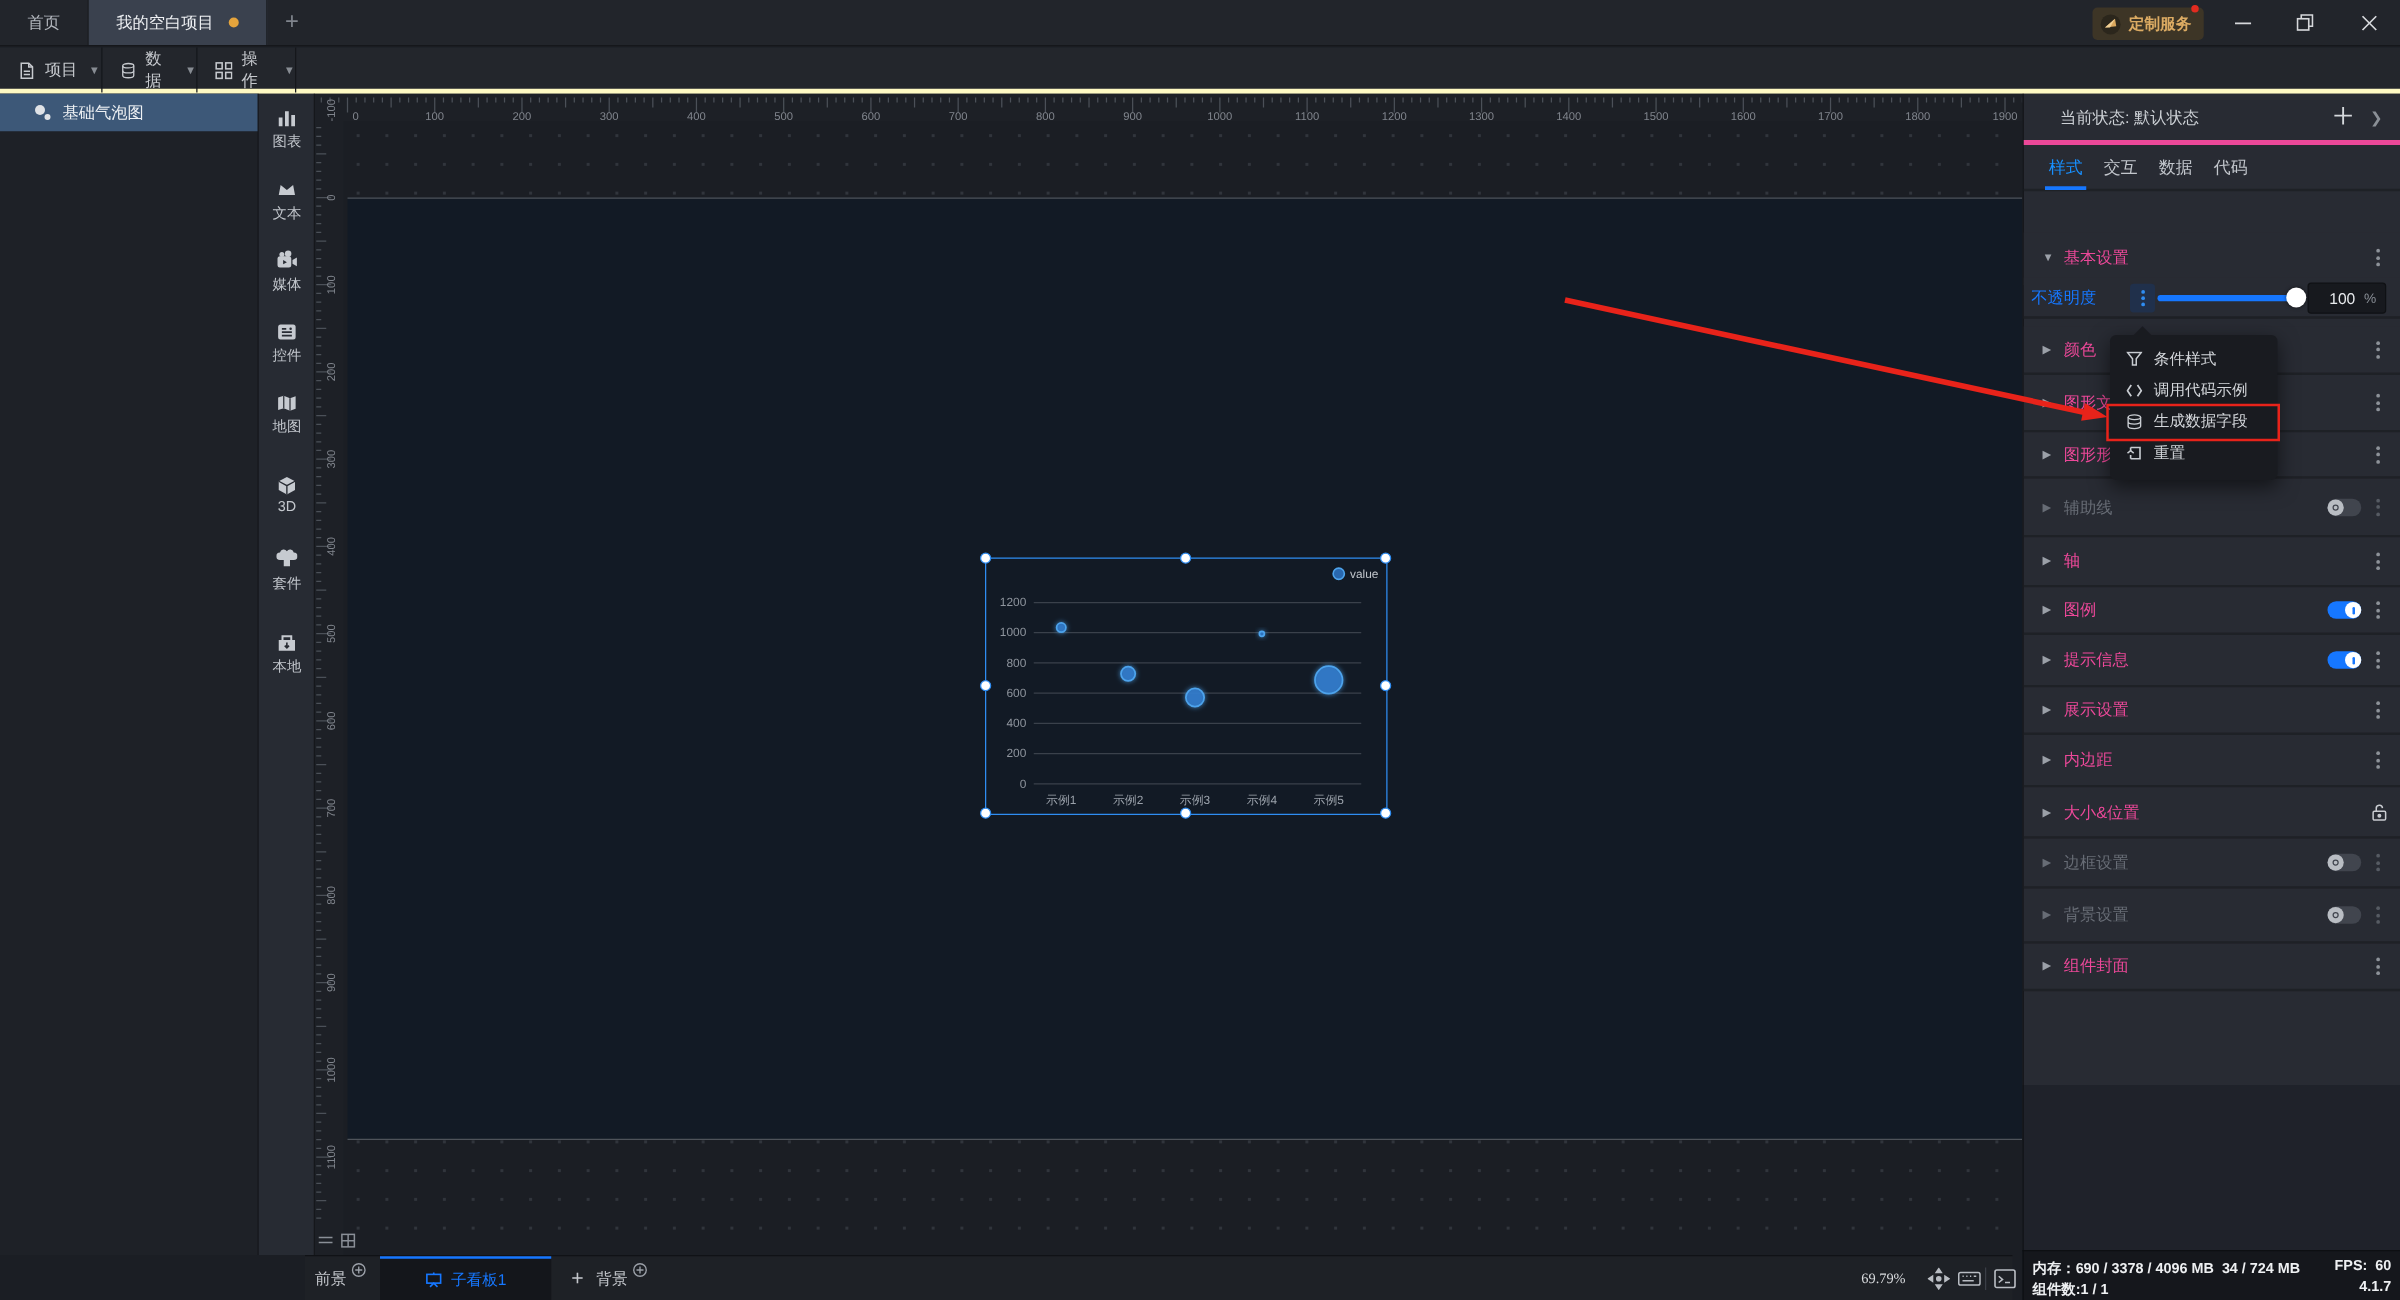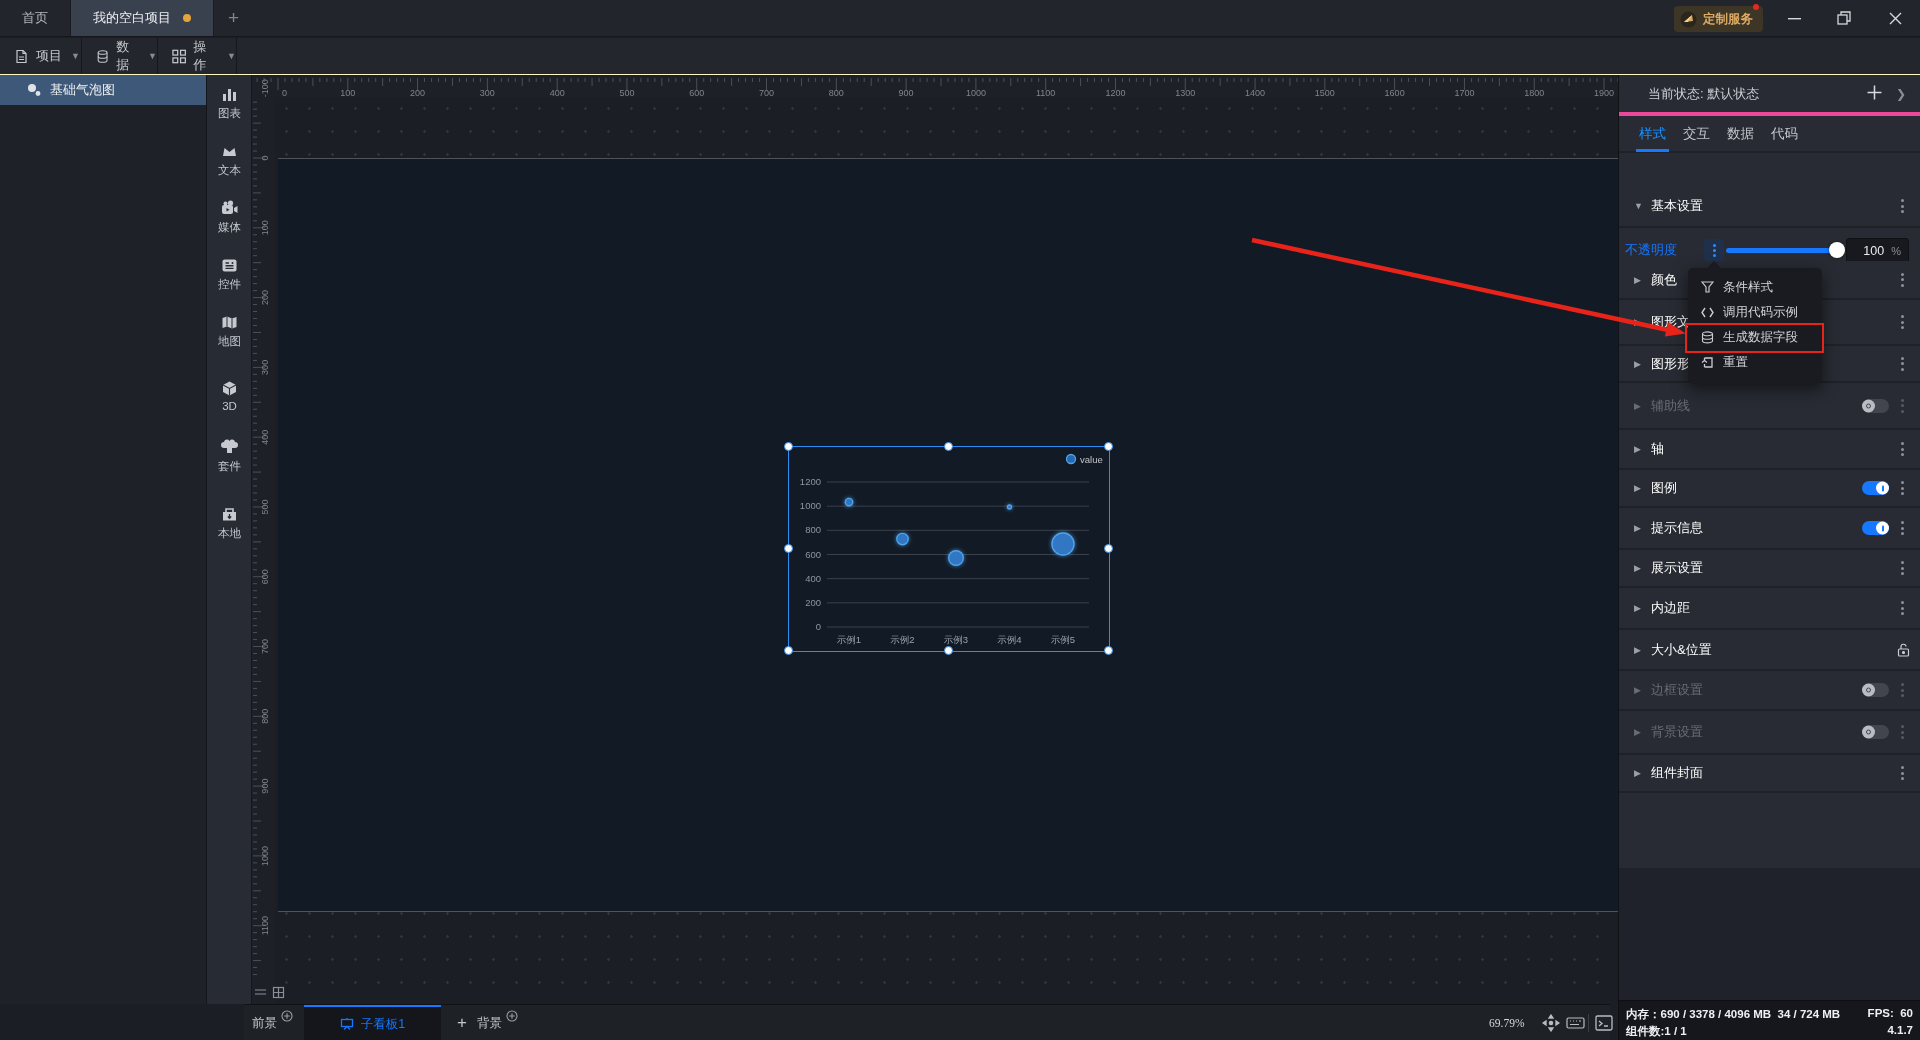--- a/index.html
+++ b/index.html
@@ -13,21 +13,21 @@
   .wtab.active{background:#3a414e;color:#eef0f3;}
   .mod-dot{width:8px;height:8px;border-radius:50%;background:#e5a43c;margin-left:12px;}
   .newtab{display:flex;align-items:center;padding:0 14px;color:#80858d;font-size:19px;}
   .tspacer{flex:1;}
   .badge{position:absolute;left:1674px;top:6px;height:26px;display:flex;align-items:center;background:#3d3526;border-radius:4px;padding:0 10px 0 6px;cursor:pointer;}
   .badge-txt{color:#dcab63;font-size:12.5px;font-weight:bold;margin-left:6px;}
   .badge-reddot{position:absolute;right:4px;top:-2px;width:6px;height:6px;border-radius:50%;background:#e22b20;}
   .winbtn{position:absolute;top:0;width:30px;height:36px;display:flex;align-items:center;justify-content:center;color:#d6d8db;cursor:pointer;}
 
   
-  .menubar{position:absolute;left:0;top:38px;width:1920px;height:37px;background:#23262c;border-bottom:1px solid #fef9c3;}
+  .menubar{position:absolute;left:0;top:38px;width:1920px;height:37px;background:#23262c;border-bottom:4px solid #fef9c3;}
   .menu-item{position:absolute;top:0;height:36px;display:flex;align-items:center;gap:7px;padding-left:14px;border-right:1px solid #15171b;font-size:13px;color:#c6c9ce;cursor:pointer;}
   .chev{font-size:9px;color:#878c93;margin-left:2px;}
   .tool-search{position:absolute;left:1724px;top:46px;cursor:pointer;}
   .btn-publish{position:absolute;left:1752px;top:44px;width:77px;height:27px;background:#1677ff;border-radius:4px;display:flex;align-items:center;justify-content:center;gap:6px;color:#fff;font-size:13px;cursor:pointer;}
   .btn-preview{position:absolute;left:1837px;top:44px;width:81px;height:27px;background:#2b2f37;border:1px solid #3d424c;border-radius:4px;display:flex;align-items:center;justify-content:center;gap:5px;color:#d2d5da;font-size:13px;cursor:pointer;}
 
   
   .lpanel{position:absolute;left:0;top:75px;width:207px;height:929px;background:#1e2127;border-right:1px solid #14161a;}
   .lpanel-header{display:flex;align-items:center;gap:8px;height:40px;padding-left:14px;color:#ced1d6;font-size:13.5px;}
   .layer-item{display:flex;align-items:center;gap:8px;height:30px;padding-left:26px;font-size:13px;color:#eef1f4;background:#3d5878;cursor:pointer;}
@@ -64,21 +64,21 @@
   .rp-tabs{position:absolute;left:0;top:41px;width:302px;height:37px;border-bottom:2px solid #1e2126;display:flex;align-items:center;gap:15px;padding-left:19px;font-size:13.5px;color:#c2c6cc;}
   .rp-tab{cursor:pointer;position:relative;padding:9px 1px;}
   .rp-tab.active{color:#1890ff;}
   .rp-tab.active::after{content:"";position:absolute;left:-2px;right:-2px;bottom:0;height:3px;background:#1677ff;}
   .rp-comp{position:absolute;left:0;top:78px;width:302px;height:33px;border-bottom:2px solid #1e2126;display:flex;align-items:center;padding-left:10px;}
   .comp-name{font-size:15px;font-weight:bold;color:#f2f4f6;}
   .comp-ver{font-size:11px;color:#8a8f97;margin-left:8px;}
   .btn-tutorial{position:absolute;left:231px;top:6px;width:60px;height:21px;background:#1677ff;border-radius:2px;color:#fff;font-size:11.5px;display:flex;align-items:center;justify-content:center;cursor:pointer;}
   .rp-row{position:absolute;left:0;width:302px;border-bottom:2px solid #1e2126;background:#282b33;}
   .rp-row .arrow{position:absolute;left:15px;top:50%;transform:translateY(-50%);font-size:9px;color:#9ba0a8;}
-  .rp-row .rlabel{position:absolute;left:32px;top:50%;transform:translateY(-50%);font-size:13px;color:#ffffff;}
+  .rp-row .rlabel{position:absolute;left:32px;top:50%;transform:translateY(-50%);font-size:13px;color:#ec4899;}
   .rp-row.disabled .rlabel,.rp-row.disabled .arrow{color:#676c75;}
   .dots3{position:absolute;left:276px;top:50%;transform:translateY(-50%);width:14px;height:16px;display:flex;flex-direction:column;align-items:center;justify-content:space-between;padding:1px 0;cursor:pointer;}
   .dots3 i{width:3px;height:3px;border-radius:50%;background:#8d9299;}
   .rp-row.disabled .dots3 i{background:#565b63;}
   .toggle{position:absolute;left:243px;top:50%;transform:translateY(-50%);width:27px;height:14px;border-radius:8px;cursor:pointer;}
   .toggle.on{background:#1677ff;}
   .toggle.off{background:#41454e;}
   .tknob{position:absolute;top:50%;transform:translateY(-50%);width:13px;height:13px;border-radius:50%;background:#fff;display:flex;align-items:center;justify-content:center;}
   .toggle.on .tknob{right:0px;}
   .toggle.off .tknob{left:0px;background:#b9bdc3;}
@@ -750,21 +750,21 @@
     <div id="rp-rows"></div>
   <div class="rp-row" style="top:111px;height:42px;">
         <div class="arrow">▼</div>
         <div class="rlabel">基本设置</div>
         <div class="dots3">
           <i></i>
           <i></i>
           <i></i>
         </div>
       </div>
-      <div class="rp-row" style="top:159px;height:33px;">
+      <div class="rp-row" style="top:147px;height:33px;">
         <div class="opacity-label">不透明度</div>
         <div class="opacity-dots">
           <i></i>
           <i></i>
           <i></i>
         </div>
         <div class="slider-track"></div>
         <div class="slider-knob"></div>
         <div class="val-box">
           <div class="val-num">100</div>

